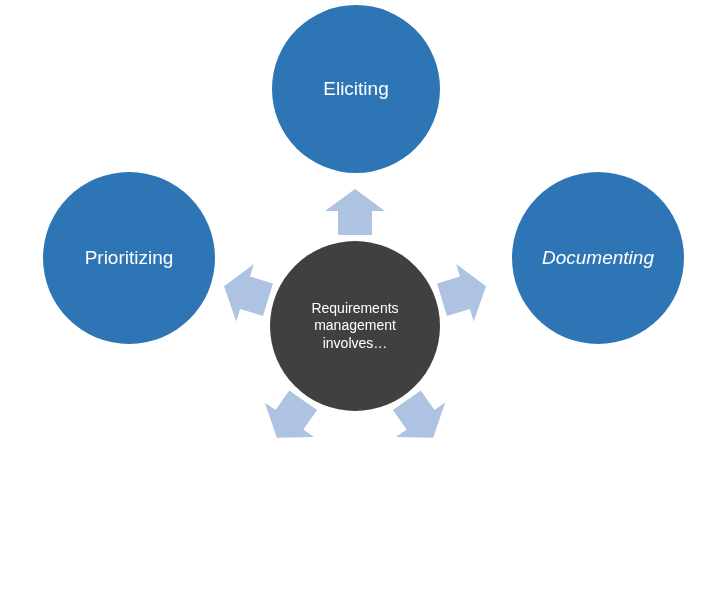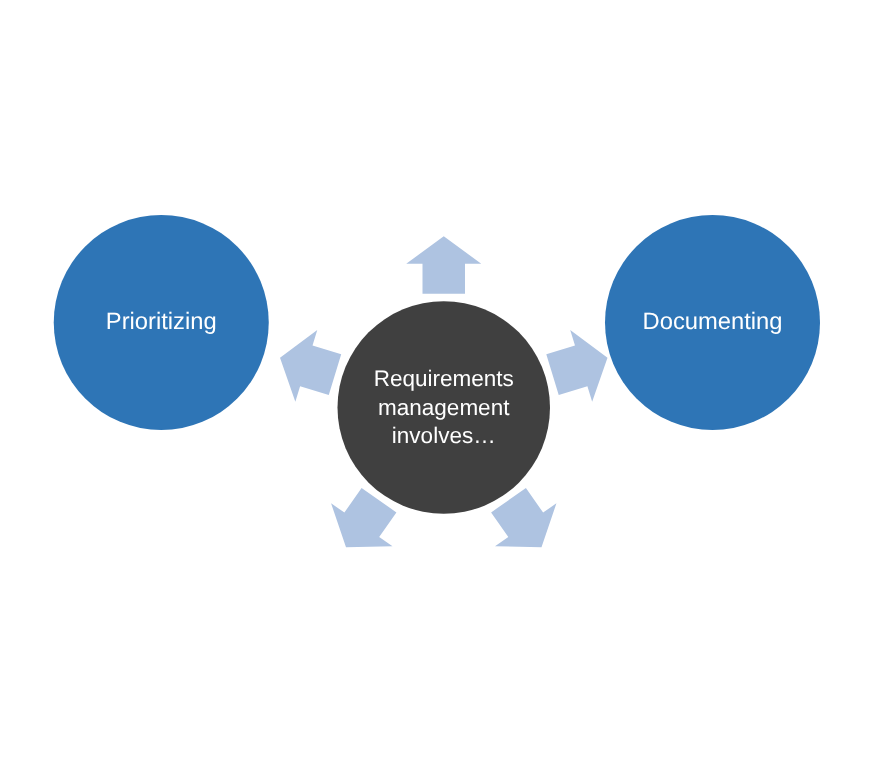--- a/index.html
+++ b/index.html
@@ -39,43 +39,46 @@
   }
   .node .label {
     font-size: 19px;
     line-height: 1.25;
     color: #ffffff;
   }
   .node.center-node {
     background: #404040;
   }
   .node.center-node .label {
-    font-size: 18px;
+    font-size: 14px;
     max-width: 128px;
   }
 </style>
 </head>
 <body>
 
 <div class="canvas">
 
   <svg class="arrows-layer" viewBox="0 0 708 615" xmlns="http://www.w3.org/2000/svg">
     <path class="arrow" d="M0,-23 L30,-1 L17,-1 L17,23 L-17,23 L-17,-1 L-30,-1 Z" transform="translate(355,212) rotate(0)" fill="#AEC3E1"></path>
     <path class="arrow" d="M0,-23 L30,-1 L17,-1 L17,23 L-17,23 L-17,-1 L-30,-1 Z" transform="translate(464,293) rotate(73)" fill="#AEC3E1"></path>
     <path class="arrow" d="M0,-23 L30,-1 L17,-1 L17,23 L-17,23 L-17,-1 L-30,-1 Z" transform="translate(420,419) rotate(145)" fill="#AEC3E1"></path>
     <path class="arrow" d="M0,-23 L30,-1 L17,-1 L17,23 L-17,23 L-17,-1 L-30,-1 Z" transform="translate(290,419) rotate(215)" fill="#AEC3E1"></path>
     <path class="arrow" d="M0,-23 L30,-1 L17,-1 L17,23 L-17,23 L-17,-1 L-30,-1 Z" transform="translate(246,293) rotate(287)" fill="#AEC3E1"></path>
   </svg>
 
   <div class="node center-node" style="left:270px; top:241px; width:170px; height:170px;">
     <span class="label">Requirements management involves…</span>
   </div>
 
+  <div class="node" style="left:272px; top:5px; width:168px; height:168px;">
+    <span class="label">Eliciting</span>
+  </div>
 
-  <div class="node" style="left:484px; top:172px; width:172px; height:172px;">
+  <div class="node" style="left:512px; top:172px; width:172px; height:172px;font-style:italic;">
     <span class="label">Documenting</span>
   </div>
 
 
 
   <div class="node" style="left:43px; top:172px; width:172px; height:172px;">
     <span class="label">Prioritizing</span>
   </div>
 
 </div>

